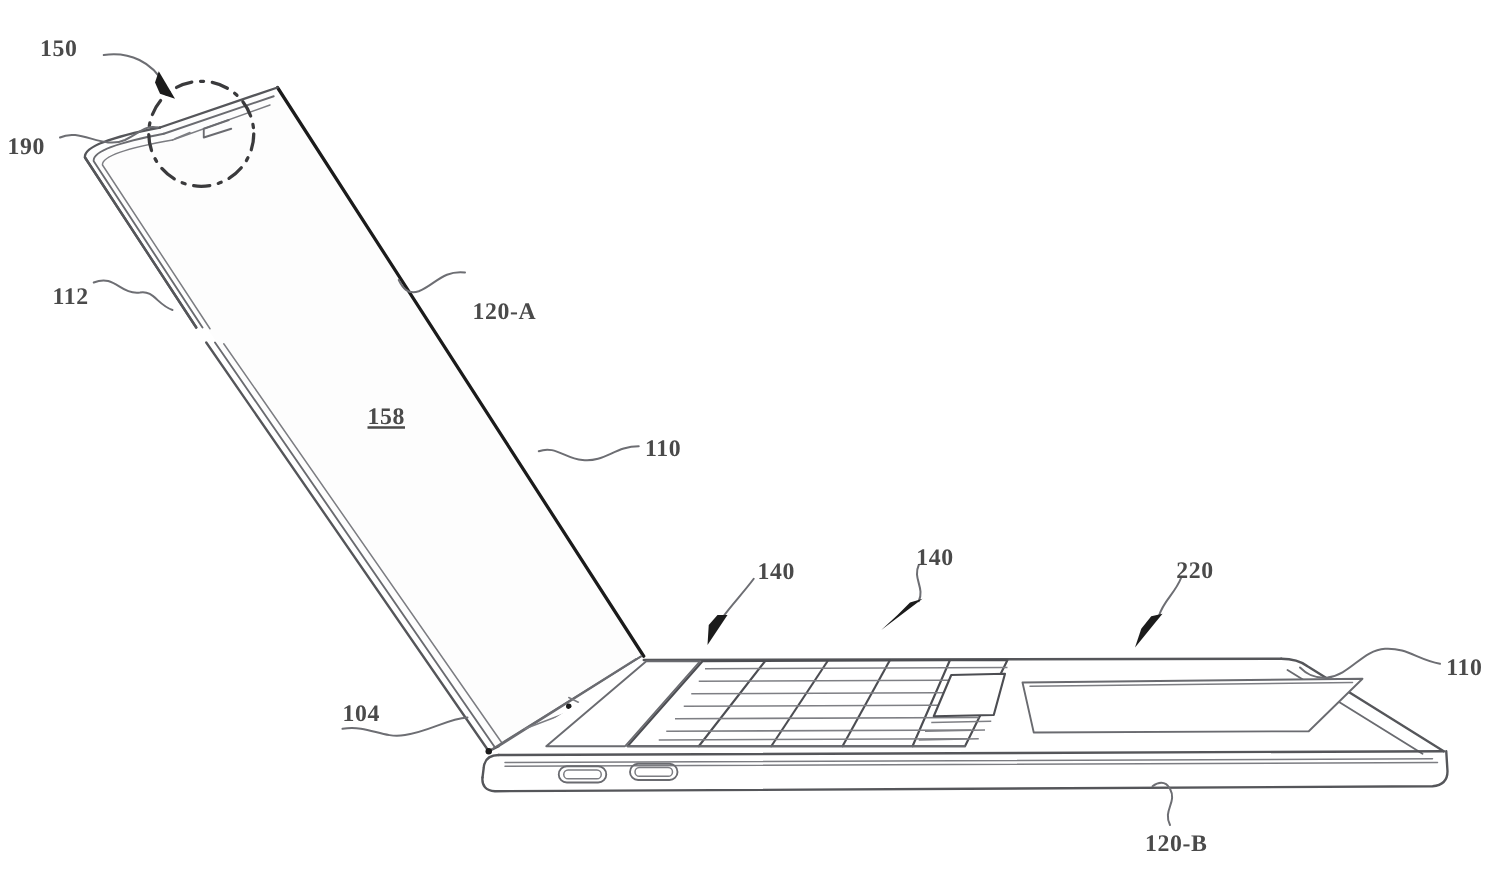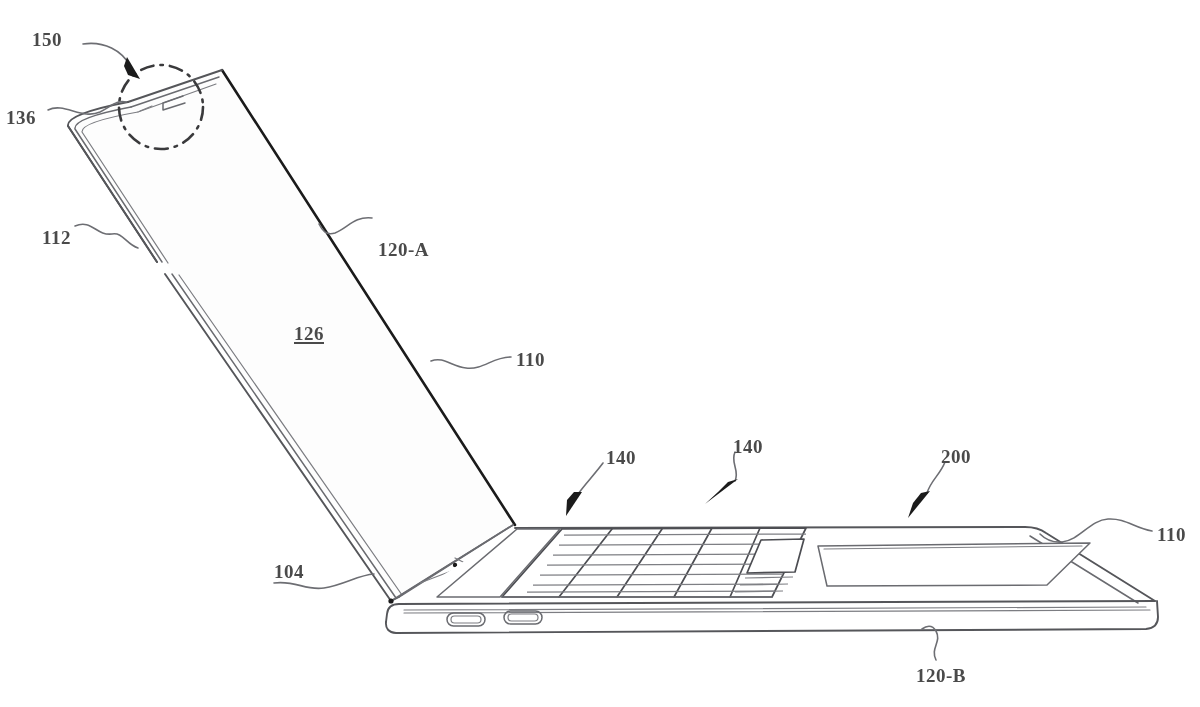--- a/index.html
+++ b/index.html
@@ -182,35 +182,35 @@
       <path class="arrow-head" d="M 930,491 L 908,518 L 913,503 L 921,493 Z"></path>
 
       <path class="ln-leader" d="M 1152,531 C 1134,528 1126,518 1108,519 C 1090,520 1080,540 1062,542 C 1050,543 1044,538 1040,534"></path>
 
       <path class="ln-leader" d="M 936,660 C 930,648 942,642 936,631 C 932,624 926,626 922,629"></path>
     </g>
   </svg>
 
   <div class="ref-label" style="left:32px; top:30px;">150</div>
 
-  <div class="ref-label" style="left:6px; top:108px;">136</div>
+  <div class="ref-label" style="left:6px; top:108px;">190</div>
 
   <div class="ref-label" style="left:42px; top:228px;text-align:right;">112</div>
 
   <div class="ref-label" style="left:378px; top:212px;margin-top:28px;">120-A</div>
 
-  <div class="ref-label underlined" style="left:294px; top:324px;">126</div>
+  <div class="ref-label underlined" style="left:294px; top:324px;">158</div>
 
   <div class="ref-label" style="left:516px; top:350px;">110</div>
 
   <div class="ref-label" style="left:274px; top:562px;text-align:center;">104</div>
 
   <div class="ref-label" style="left:606px; top:448px;">140</div>
 
   <div class="ref-label" style="left:733px; top:437px;text-align:right;">140</div>
 
-  <div class="ref-label" style="left:941px; top:447px;">200</div>
+  <div class="ref-label" style="left:941px; top:447px;">220</div>
 
   <div class="ref-label" style="left:1157px; top:525px;">110</div>
 
   <div class="ref-label" style="left:916px; top:666px;">120-B</div>
 
 </div>
 
 </body></html>

